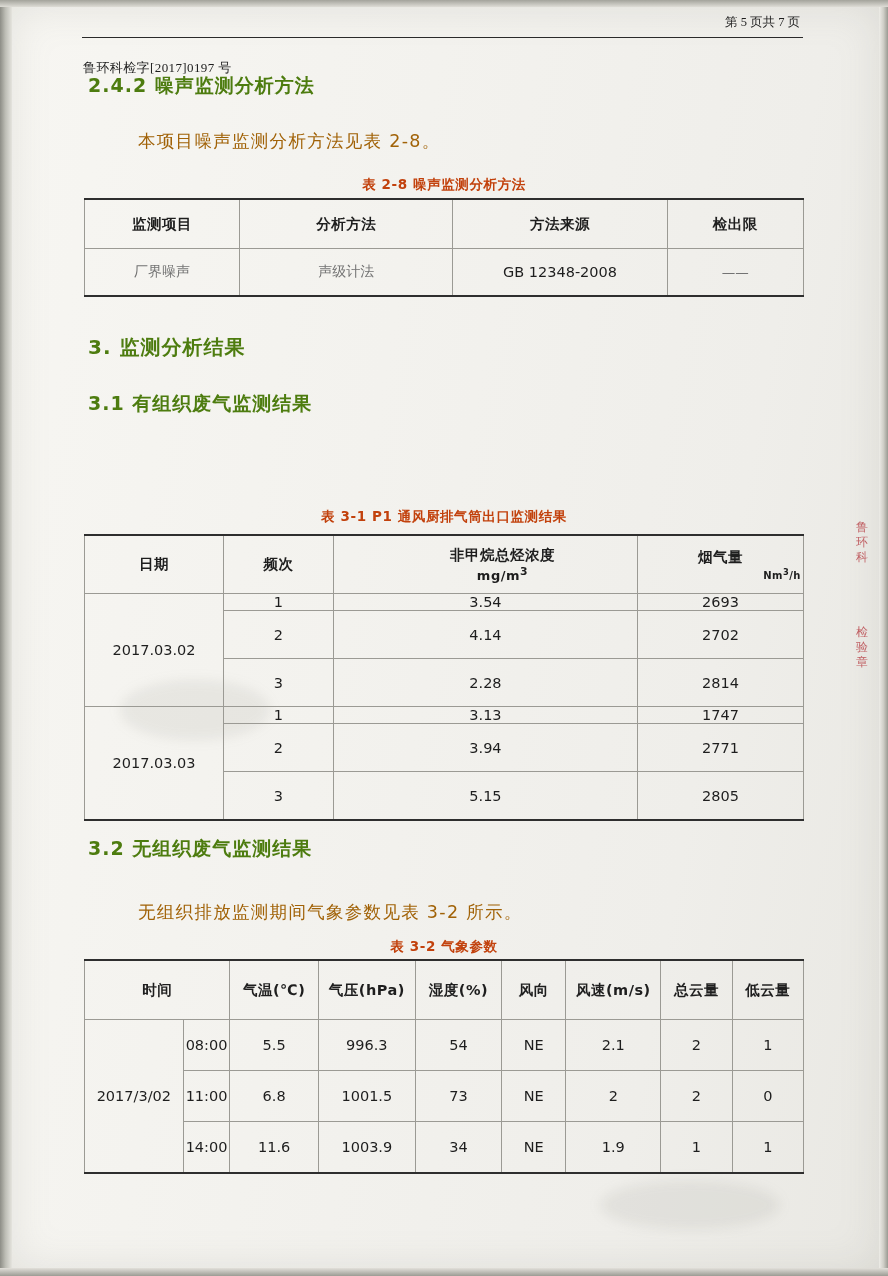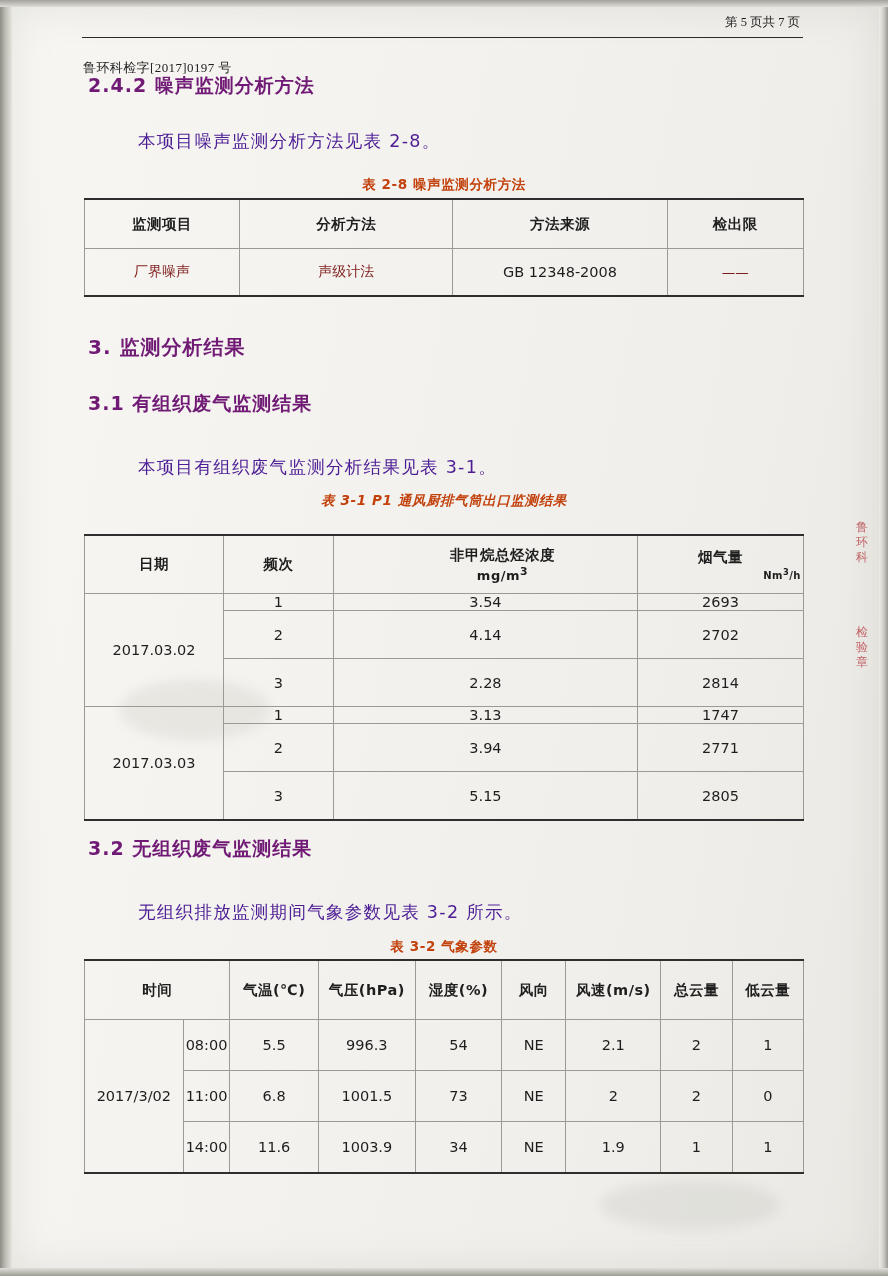--- a/index.html
+++ b/index.html
@@ -77,29 +77,29 @@
     border-top: 1.4px solid #2a2a2a;
   }
 
   h2.sec {
     position: absolute;
     margin: 0;
     font-family: "DejaVu Sans", sans-serif;
     font-weight: bold;
     font-size: 19px;
     letter-spacing: 1px;
-    color: #701a75;
+    color: #4d7c0f;
   }
   .para {
     position: absolute;
     margin: 0;
     font-size: 17.5px;
     letter-spacing: 1.3px;
     font-family: "DejaVu Sans", sans-serif;
-    color: #4c1d95;
+    color: #a16207;
   }
   .tbl-cap {
     position: absolute;
     width: 100%;
     text-align: center;
     font-family: "DejaVu Sans", sans-serif;
     font-weight: bold;
     font-size: 13.5px;
     letter-spacing: 0.6px;
     color: #c2410c;
@@ -122,21 +122,21 @@
   }
   table.doc .hd {
     font-weight: bold;
     font-size: 14.5px;
     letter-spacing: 0.5px;
   }
   table.doc.thick {
     border-top: 2.4px solid #2e2e2e;
     border-bottom: 2.4px solid #2e2e2e;
   }
-  .faint { color: #7f1d1d; }
+  .faint { color: #737373; }
   .lat { font-family: "Liberation Serif", serif; font-size: 14.5px; }
 
   
   .stamp {
     position: absolute;
     right: 18px;
     font-family: "DejaVu Sans", sans-serif;
     color: #b3333a;
     font-size: 12px;
     line-height: 15px;
@@ -189,23 +189,22 @@
         <td class="faint" style="height:46px; font-size:14px;">厂界噪声</td>
         <td class="faint" style="font-size:14px;">声级计法</td>
         <td class="lat">GB 12348-2008</td>
         <td class="faint">——</td>
       </tr>
     </tbody>
       </table>
 
     <h2 class="sec" style="left:88px; top:334px; font-size:20px;">3.  监测分析结果</h2>
     <h2 class="sec" style="left:88px; top:391px;">3.1  有组织废气监测结果</h2>
-    <p class="para" style="left:138px; top:455px;">本项目有组织废气监测分析结果见表 3-1。</p>
-
-    <div class="tbl-cap" style="top:492px;font-style:italic;">表 3-1   P1 通风厨排气筒出口监测结果</div>
+
+    <div class="tbl-cap" style="top:508px;">表 3-1   P1 通风厨排气筒出口监测结果</div>
 
     <table class="doc thick" style="left:84px; top:512px; width:720px;margin-top:22px;">
       <tbody>
           <tr>
         <td class="hd" style="width:140px; height:57px;">日期</td>
         <td class="hd" style="width:115px;">频次</td>
         <td class="hd" style="width:290px;padding-left:36px;">
           <div>非甲烷总烃浓度</div>
           <div style="font-size:13px;"><span>mg/m</span><sup>3</sup></div>
         </td>

